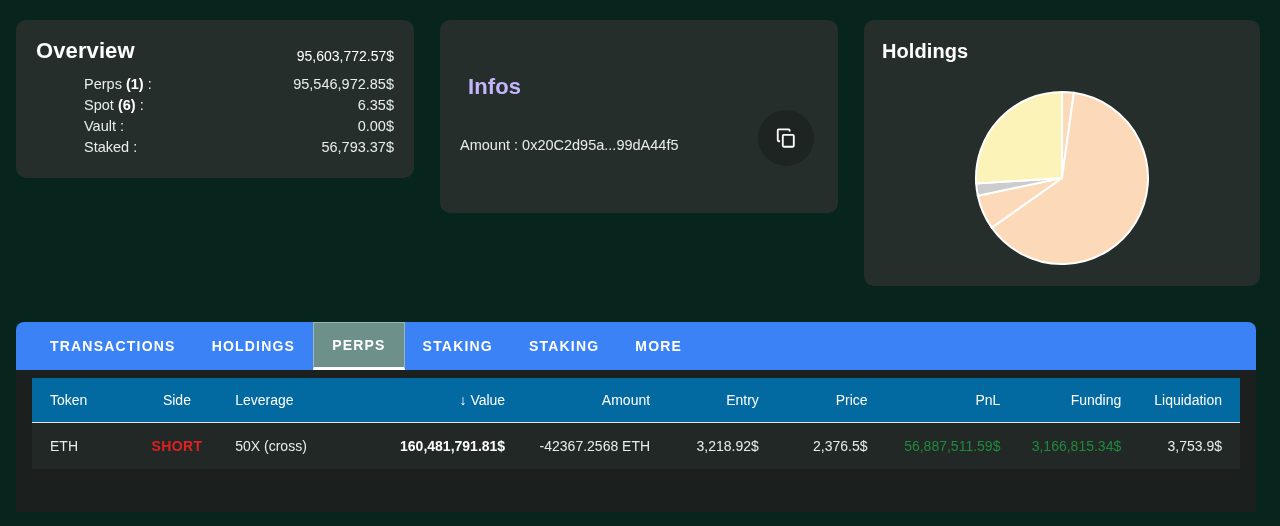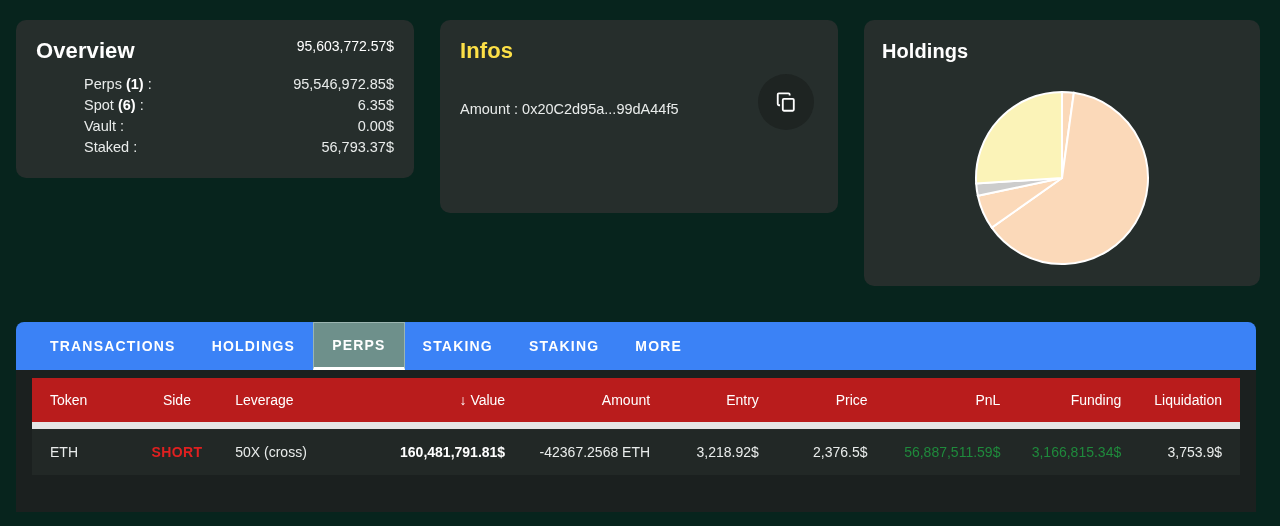--- a/index.html
+++ b/index.html
@@ -18,38 +18,38 @@
     position: absolute;
     background: #262e2c;
     border-radius: 10px;
   }
   #card-overview { left: 16px;  top: 20px;  width: 398px; height: 158px; }
   #card-infos    { left: 440px; top: 20px;  width: 398px; height: 193px; }
   #card-holdings { left: 864px; top: 20px;  width: 396px; height: 266px; }
 
   
   .ov-head {
-    display: flex; align-items: flex-start; justify-content: space-between;
+    display: flex; align-items: flex-end; justify-content: space-between;
     padding: 18px 20px 0 20px;
     gap: 48px;
   }
   .ov-title { font-size: 22px; font-weight: bold; color: #ffffff; letter-spacing: .1px; }
   .ov-total { font-size: 14px; font-weight: normal; color: #ffffff; }
   .ov-rows { padding: 10px 20px 0 20px; margin-left: 48px; }
   .ov-row {
     display: flex; justify-content: space-between; align-items: baseline;
     font-size: 14.5px; color: #e9eceb; line-height: 21px;
   }
   .ov-row .lbl b { font-weight: bold; color: #ffffff; }
   .ov-row .val { color: #e9eceb; }
 
   
   .infos-title {
-    font-size: 22px; font-weight: bold; color: #fde047;
-    padding: 18px 0 0 20px; letter-spacing: .1px;
+    font-size: 22px; font-weight: bold; color: #c4b5fd;
+    padding: 18px 0 0 28px; letter-spacing: .1px; margin-top: 36px;
   }
   .infos-addr-row {
     display: flex; align-items: center; justify-content: space-between;
     padding: 24px 24px 0 20px;
   }
   .infos-addr { font-size: 14.5px; color: #e9eceb; }
   .copy-btn {
     width: 56px; height: 56px; border-radius: 50%;
     background: #1e2422;
     display: flex; align-items: center; justify-content: center;
@@ -101,32 +101,32 @@
   }
   .tab.active {
     background: #6e908b;
     border: 1px solid #9bb5b1;
     border-bottom: 3px solid #ffffff;
   }
 
   .table-box { background: #1b201f; height: 142px; padding: 8px 16px 0 16px; }
   .tbl { width: 100%; border-collapse: collapse; table-layout: fixed; }
   .tbl thead th {
-    background: #b91c1c;
+    background: #0369a1;
     font-size: 14px; font-weight: normal; color: #ffffff;
     padding: 14px 10px; text-align: right; white-space: nowrap;
   }
   .tbl thead th:first-child, .tbl tbody td:first-child { text-align: left; padding-left: 18px; }
   .tbl thead th.c-side, .tbl tbody td.c-side { text-align: center; }
   .tbl thead th.c-lev,  .tbl tbody td.c-lev  { text-align: left; }
   .tbl tbody td {
     background: #222826;
     font-size: 14px; color: #e9eceb;
     padding: 15px 10px; text-align: right; white-space: nowrap;
-    border-top: 7px solid #e5e5e5;
+    border-top: 1px solid #e5e5e5;
   }
   .tbl tbody td:last-child, .tbl thead th:last-child { padding-right: 18px; }
   .sort-ico { margin-right: 4px; }
   .side-short { color: #e02020; font-weight: bold; letter-spacing: .4px; }
   .val-strong { font-weight: bold; color: #ffffff; }
   .pos { color: #1f8a3c; }
 
   .w-token { width: 8%; }  .w-side { width: 8%; }   .w-lev { width: 12%; }
   .w-value { width: 12%; } .w-amount { width: 12%; } .w-entry { width: 9%; }
   .w-price { width: 9%; }  .w-pnl { width: 11%; }   .w-funding { width: 10%; }

